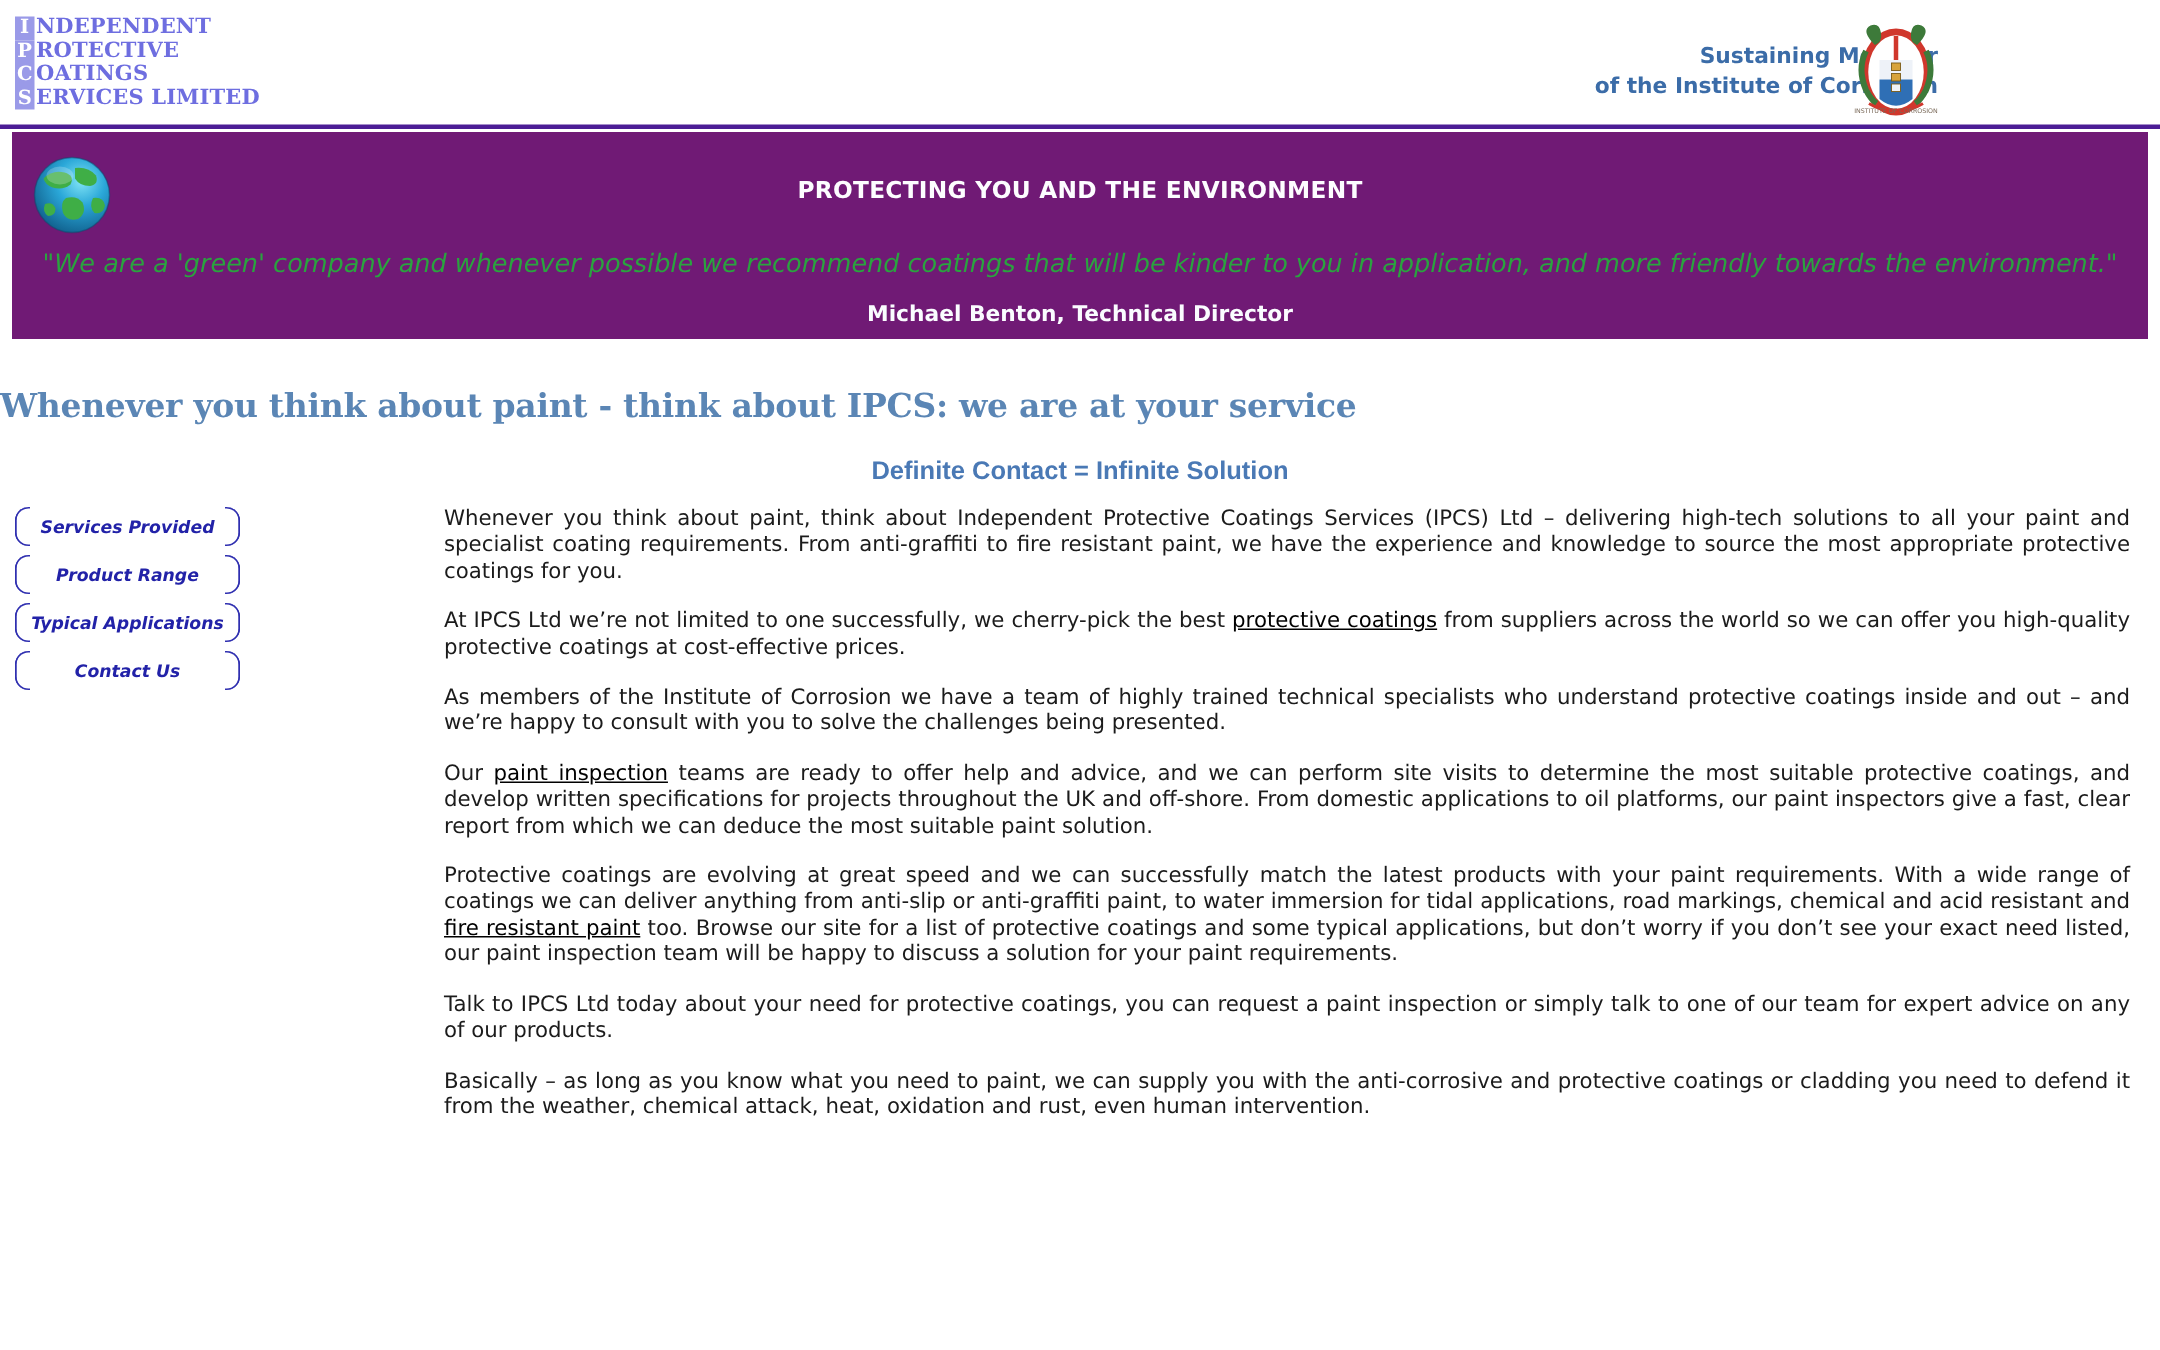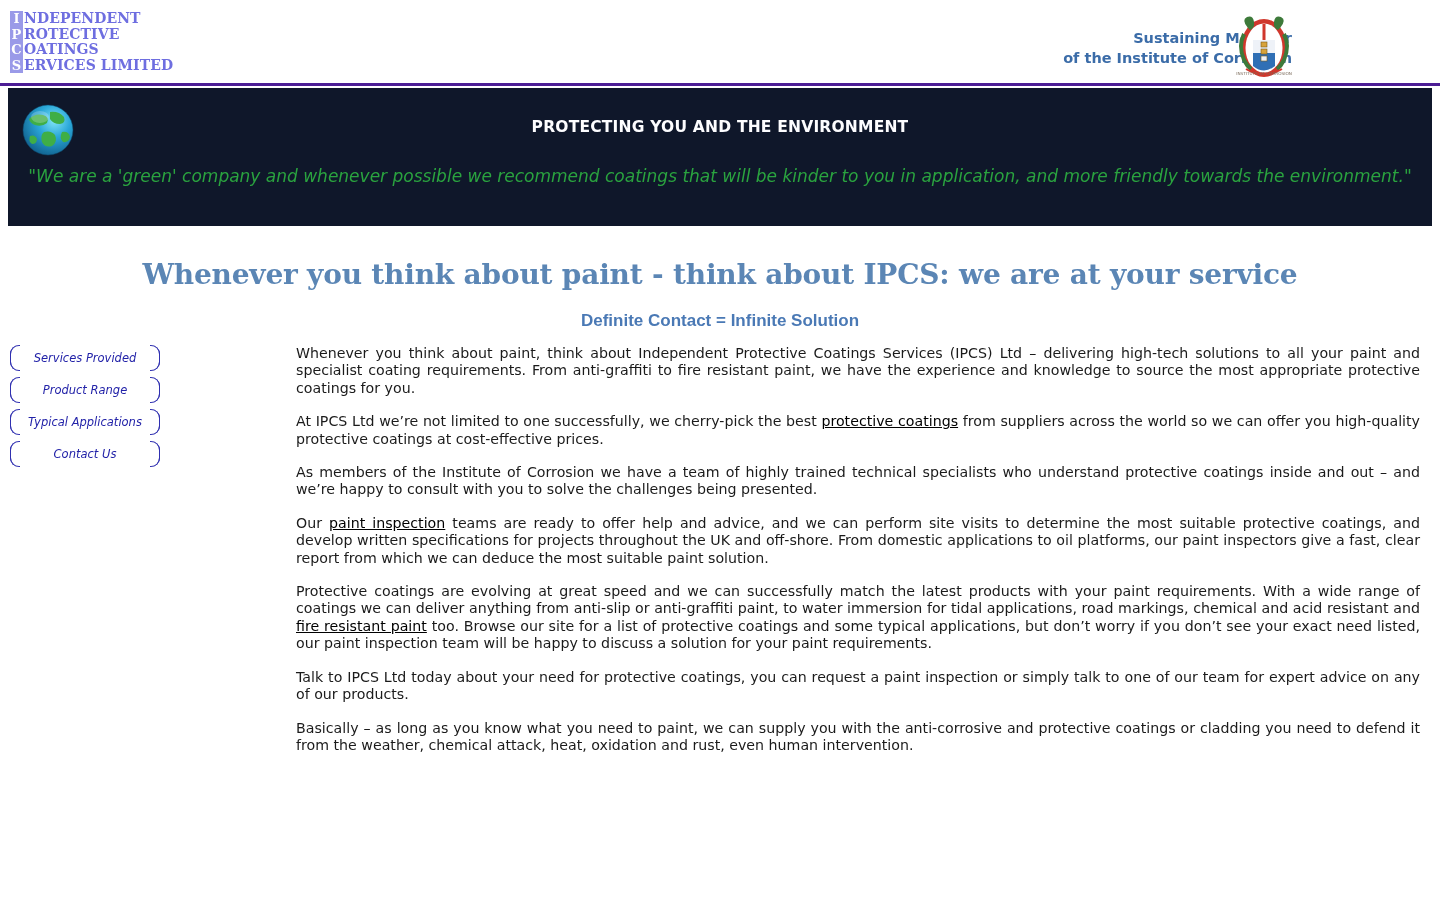--- a/index.html
+++ b/index.html
@@ -65,21 +65,21 @@
     top: 12px;
     width: 58px;
     height: 68px;
   }
 
   
   #eco-banner {
     position: relative;
     margin: 2px 8px 0 8px;
     height: 138px;
-    background: #0f172a;
+    background: #701a75;
     box-sizing: border-box;
   }
   #globe-icon {
     position: absolute;
     left: 12px;
     top: 14px;
     width: 56px;
     height: 56px;
   }
   #banner-heading {
@@ -111,25 +111,24 @@
     top: 114px;
     text-align: center;
     color: #fafcff;
     font-weight: bold;
     font-size: 14.5px;
   }
 
   
   #headline {
     margin-top: 32px;
-    text-align: center;
     color: #5b86b5;
     font-family: "DejaVu Serif", "Liberation Serif", serif;
     font-weight: bold;
-    font-size: 28px;
+    font-size: 22px;
     letter-spacing: -0.2px;
   }
   #subheadline {
     margin-top: 20px;
     text-align: center;
     color: #4a79b5;
     font-family: Liberation Sans, sans-serif;
     font-weight: bold;
     font-size: 17px;
   }
@@ -150,21 +149,21 @@
     margin-bottom: 6px;
     border: 1px solid #3030b0;
     border-top: none;
     border-bottom: none;
     border-radius: 9px;
     text-align: center;
     line-height: 20px;
     font-family: "DejaVu Sans", "Liberation Sans", sans-serif;
     font-size: 11.5px;
     font-style: italic;
-    font-weight: normal;
+    font-weight: bold;
     color: #2222a8;
     cursor: pointer;
     background: #ffffff;
     padding: 3px 0;
   }
   .nav-button::before,
   .nav-button::after {
     content: "";
     position: absolute;
     top: 0;
@@ -261,20 +260,21 @@
     <path d="M30 10 Q39 9 44 15 Q46 21 40 22 Q33 22 30 17 Z" fill="#3fae46"></path>
     <path d="M24 30 Q31 28 35 33 Q38 40 32 44 Q25 46 22 40 Q20 33 24 30 Z" fill="#3fae46"></path>
     <path d="M42 30 Q49 29 50 35 Q49 41 43 40 Q39 36 42 30 Z" fill="#3fae46"></path>
     <path d="M10 34 Q15 32 17 37 Q17 42 12 42 Q8 39 10 34 Z" fill="#3fae46"></path>
     <ellipse cx="20" cy="15" rx="9" ry="6" fill="#ffffff" opacity="0.22"></ellipse>
     <circle cx="28" cy="28" r="25" fill="none" stroke="#0c4a6e" stroke-width="1" opacity="0.5"></circle>
   </svg>
 
   <div id="banner-heading">PROTECTING YOU AND THE ENVIRONMENT</div>
   <div id="banner-quote">"We are a 'green' company and whenever possible we recommend coatings that will be kinder to you in application, and more friendly towards the environment."</div>
+  <div id="banner-attrib">Michael Benton, Technical Director</div>
 </div>
 
 <div id="headline">Whenever you think about paint - think about IPCS: we are at your service</div>
 <div id="subheadline">Definite Contact = Infinite Solution</div>
 
 <div id="body-wrap">
 
   <div id="sidebar">
     <div class="nav-button">Services Provided</div>
     <div class="nav-button">Product Range</div>

